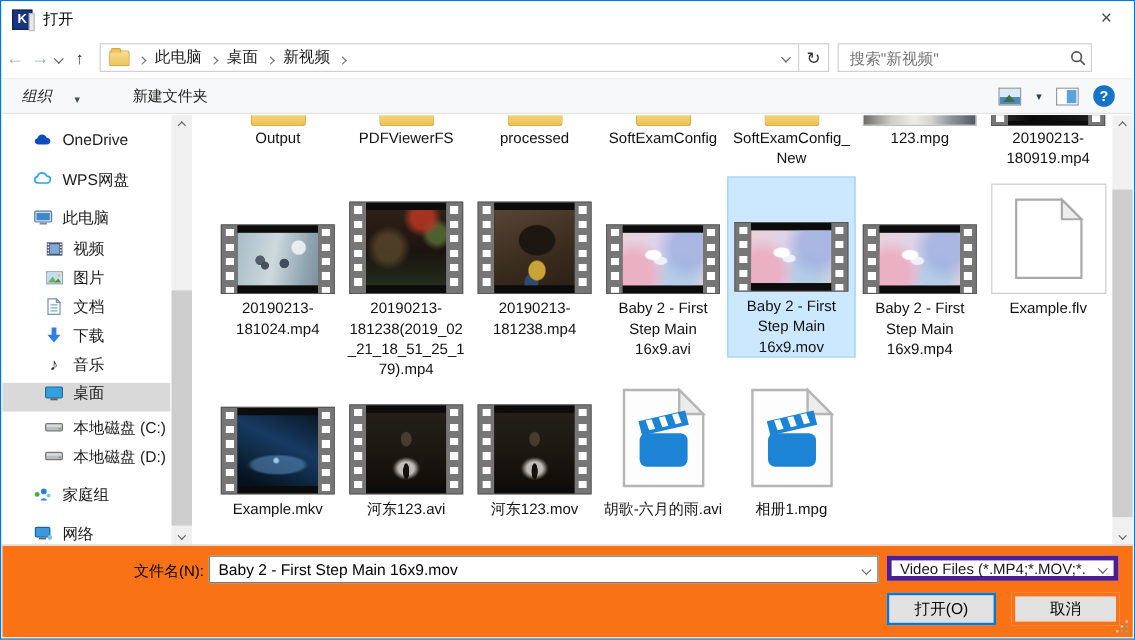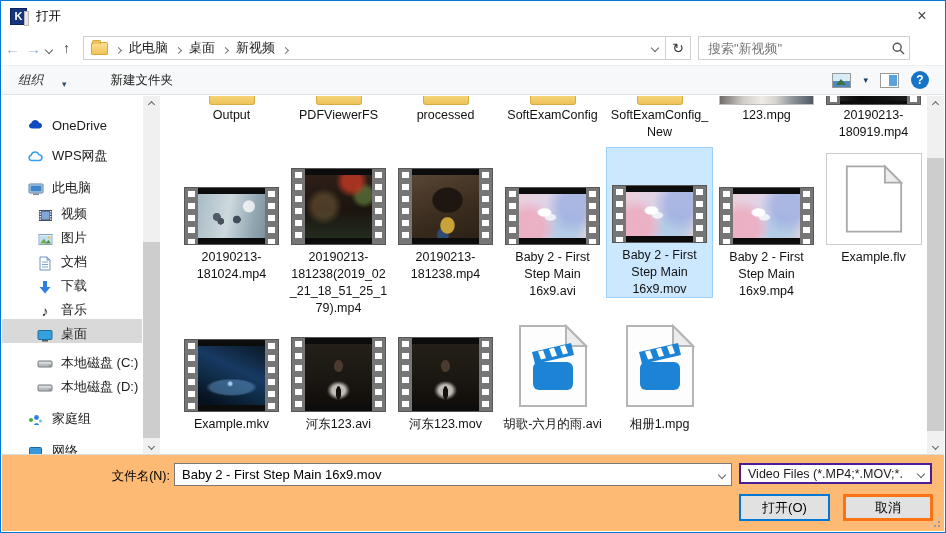--- a/index.html
+++ b/index.html
@@ -48,21 +48,21 @@
   .view-drop{color:#1c3d63;font-size:9px;}
   .pane-icon{width:19px;height:15px;border:1px solid #9a9a9a;background:#fff;position:relative;}
   .pane-icon::after{content:"";position:absolute;right:1px;top:1px;bottom:1px;width:8px;background:#5aa2dc;}
   .help-btn{width:18px;height:18px;border-radius:50%;background:#1673c6;color:#fff;font-size:12px;font-weight:bold;display:flex;align-items:center;justify-content:center;}
 
   
   .main{position:absolute;top:95px;left:1px;right:1px;bottom:78px;background:#fff;display:flex;}
 
   
   .sidebar{width:158px;position:relative;padding-top:13px;font-size:13px;flex:0 0 auto;}
-  .side-item{height:24px;display:flex;align-items:flex-end;gap:8px;padding-left:26px;margin-right:18px;white-space:nowrap;}
+  .side-item{height:24px;display:flex;align-items:flex-start;gap:8px;padding-left:26px;margin-right:18px;white-space:nowrap;}
   .side-item.indent2{padding-left:35px;}
   .side-item.selected{background:#d9d9d9;}
   .g6{margin-top:8px;} .g8{margin-top:8px;} .g2{margin-top:2px;} .g5{margin-top:5px;}
   .sicon{width:16px;height:16px;flex:0 0 auto;display:flex;align-items:center;justify-content:center;}
   .note-glyph{font-size:14px;color:#222;line-height:1;}
   .sb{position:absolute;right:0;top:0;bottom:0;width:17px;background:#f0f0f0;}
   .sb .ar{position:absolute;left:0;width:17px;height:16px;display:flex;align-items:center;justify-content:center;}
   .sb .ar.top{top:0;} .sb .ar.bottom{bottom:0;}
   .sb .ar .chev{border-color:#606060;width:5px;height:5px;}
   .sb .thumb{position:absolute;left:0;width:17px;background:#cdcdcd;}
@@ -129,26 +129,26 @@
     radial-gradient(ellipse 6% 17% at 50% 80%, #14100d 0 58%, transparent 70%),
     radial-gradient(ellipse 23% 21% at 50% 76%, rgba(222,217,209,.85) 0 42%, rgba(58,51,44,.6) 70%, transparent 78%),
     linear-gradient(180deg,#242019,#18140f 70%,#0f0d0a);}
   .th-gray{width:95px;height:13px;border:1px solid #bdbdbd;border-top:none;background:
     linear-gradient(95deg,#6e6a68,#cfcbc6 25%,#efece6 45%,#d6d4cf 60%,#8c9499 78%,#4e5a60);}
 
   
   .doc-frame{width:96px;height:92px;background:#fff;border:1px solid #ccc;display:flex;align-items:center;justify-content:center;}
 
   
-  .footer{position:absolute;left:1px;right:1px;bottom:1px;height:77px;background:#fdba74;border-top:1px solid #dcdcdc;}
+  .footer{position:absolute;left:1px;right:1px;bottom:1px;height:77px;background:#f97316;border-top:1px solid #dcdcdc;}
   .fn-label{position:absolute;left:96px;top:13px;width:72px;text-align:right;font-size:12.5px;color:#000;}
   .fn-wrap{position:absolute;left:172px;top:8px;width:558px;height:23px;border:1px solid #7a7a7a;background:#fff;display:flex;align-items:center;}
   .fn-wrap input{flex:1;border:none;outline:none;font-size:13px;padding:0 0 0 7px;background:transparent;color:#000;font-family:inherit;}
   .fn-wrap .dd,.ft-combo .dd{width:18px;display:flex;justify-content:center;}
-  .ft-combo{position:absolute;left:737px;top:8px;width:193px;height:21px;border:2px solid #4c1d95;background:#fff;display:flex;align-items:center;font-size:12.5px;}
+  .ft-combo{position:absolute;left:737px;top:8px;width:193px;height:21px;border:4px solid #4c1d95;background:#fff;display:flex;align-items:center;font-size:12.5px;}
   .ft-combo .val{flex:1;padding-left:7px;white-space:nowrap;overflow:hidden;}
   .btn{position:absolute;top:39px;height:27px;display:flex;align-items:center;justify-content:center;font-size:13px;color:#000;}
   .btn-open{left:737px;width:91px;background:#e1e1e1;border:2px solid #0078d7;}
   .btn-cancel{left:841px;width:90px;background:#e1e1e1;border:3px solid #f97316;}
   .grip{position:absolute;right:4px;bottom:4px;width:9px;height:9px;}
   .grip::before{content:"";position:absolute;width:2px;height:2px;background:#9b9b9b;right:0;bottom:0;
     box-shadow:-4px 0 0 #9b9b9b,0 -4px 0 #9b9b9b,-8px 0 0 #c9c9c9,0 -8px 0 #c9c9c9,-4px -4px 0 #c9c9c9;}
 
   
   .watermark{position:absolute;left:0;top:0;width:280px;height:90px;pointer-events:none;z-index:50;}

